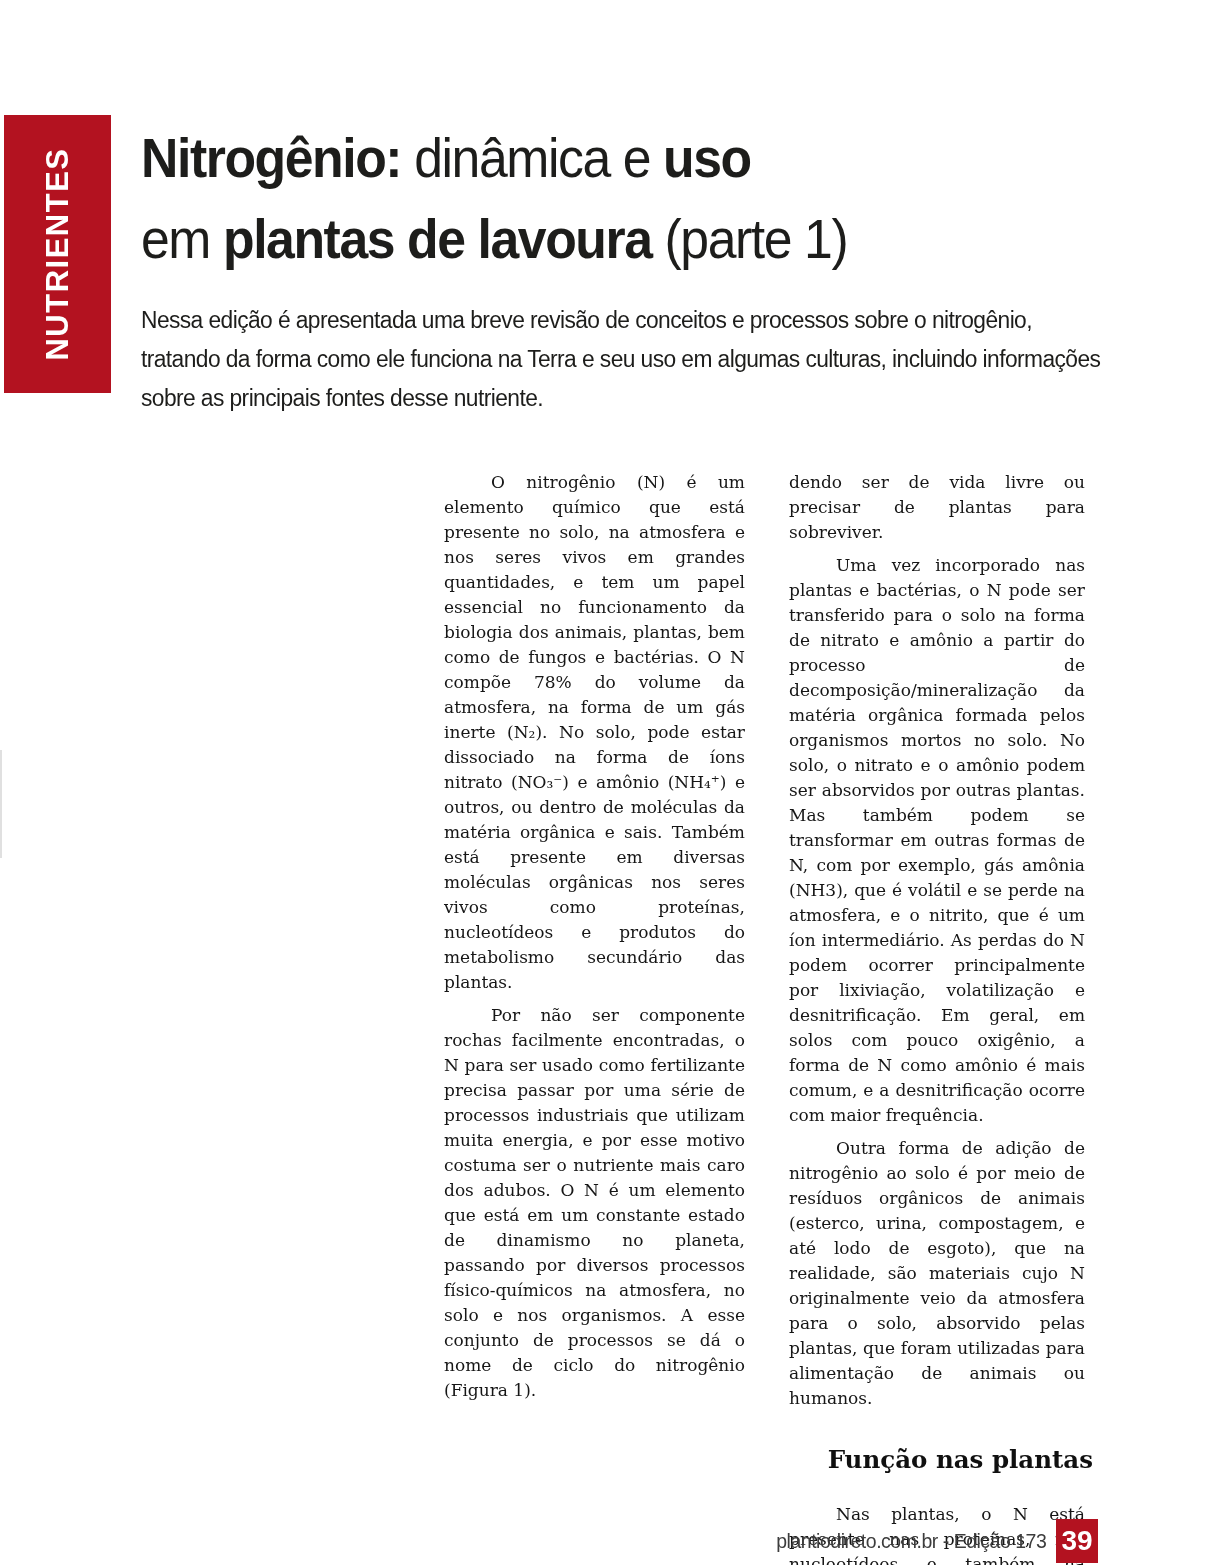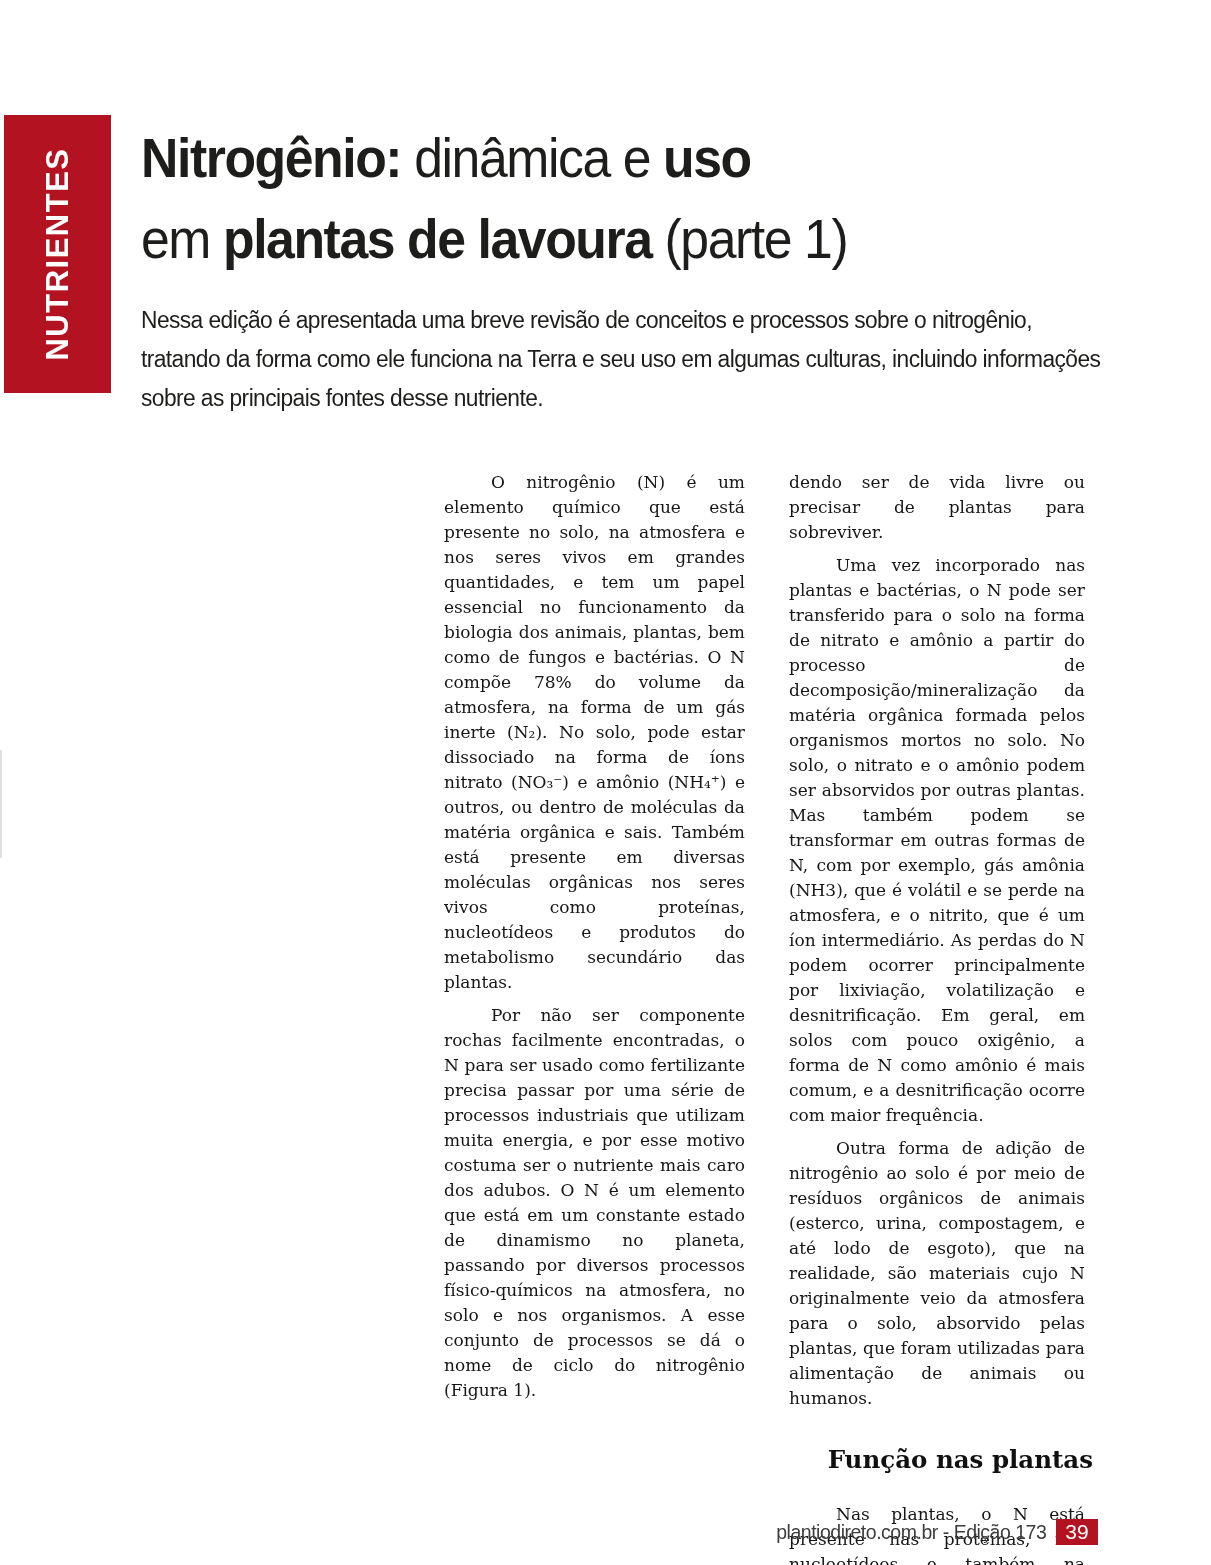--- a/index.html
+++ b/index.html
@@ -61,22 +61,22 @@
     position:absolute;top:1483px;left:0;width:1098px;
     display:flex;justify-content:flex-end;align-items:center;gap:10px;
     font-family:"Liberation Sans",sans-serif;
     margin-top:36px;
   }
   .footer-text{
     font-size:20.5px;color:var(--footer_ink,#3d3d3d);letter-spacing:-0.5px;
     transform:scaleX(0.95);transform-origin:100% 50%;
   }
   .page-num{
-    width:42px;height:26px;background:var(--accent_red,#b31220);
-    color:#ffffff;font-weight:400;font-size:21px;
+    width:42px;height:44px;background:var(--accent_red,#b31220);
+    color:#ffffff;font-weight:700;font-size:28px;
     display:flex;align-items:center;justify-content:center;
   }
 </style>
 </head>
 <body>
 
 <div class="page">
 
   <div class="banner">
     <span class="banner-label">NUTRIENTES</span>

